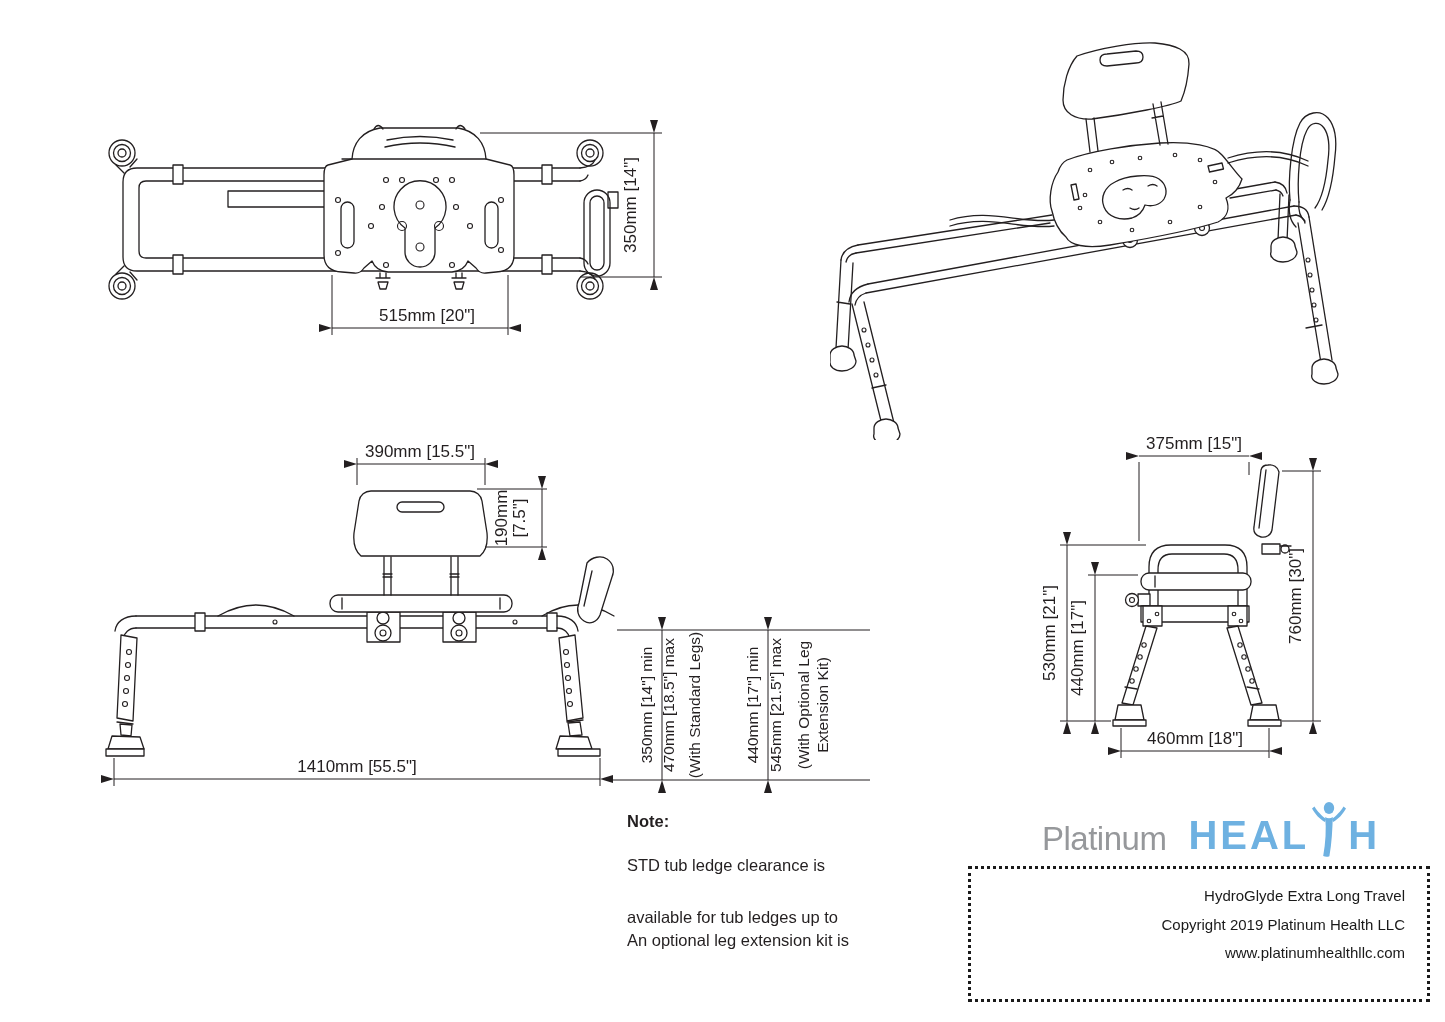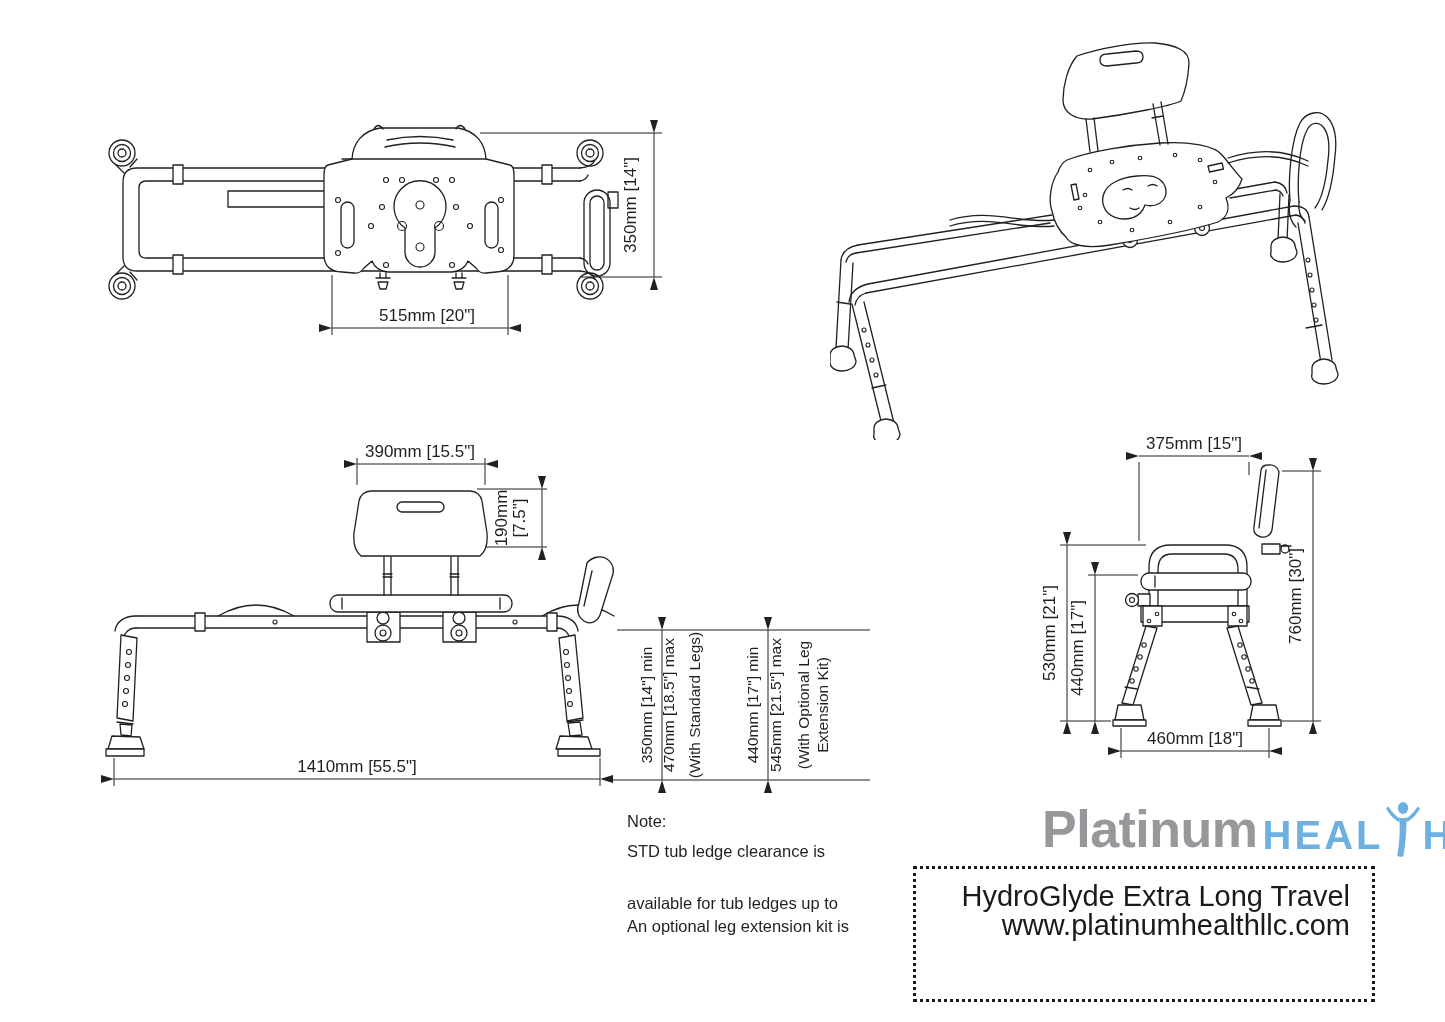--- a/index.html
+++ b/index.html
@@ -9,28 +9,28 @@
   svg{display:block;}
   svg .ln{fill:none;stroke:#231f20;stroke-width:1.3;stroke-linecap:round;stroke-linejoin:round;}
   svg .thin{fill:none;stroke:#231f20;stroke-width:1;}
   svg .wf{fill:#ffffff;stroke:#231f20;stroke-width:1.3;stroke-linejoin:round;}
   svg .wb{fill:#ffffff;stroke:none;}
   svg .dot{fill:none;stroke:#231f20;stroke-width:1.1;}
   svg text{font-family:"Liberation Sans",sans-serif;fill:#231f20;}
   .d17{font-size:17px;}
   .d16{font-size:15.5px;}
   .note{position:absolute;left:627px;top:810px;width:260px;font-size:16.5px;line-height:23px;}
-  .note .nt{font-weight:normal;margin-bottom:7px;}
+  .note .nt{font-weight:bold;margin-bottom:21px;}
   .note .gap{height:29px;}
-  .titleblock{position:absolute;left:913px;top:866px;width:462px;height:136px;box-sizing:border-box;
+  .titleblock{position:absolute;left:968px;top:866px;width:462px;height:136px;box-sizing:border-box;
               border:3px dotted #1a1a1a;text-align:right;padding:13px 22px 0 0;
-              font-size:29px;line-height:28.5px;color:#1a1a1a;}
+              font-size:15px;line-height:28.5px;color:#1a1a1a;}
   .logo{position:absolute;left:1042px;top:797px;height:58px;display:flex;align-items:flex-end;}
-  .logo .pl{font-size:52px;line-height:1;font-weight:700;color:#96989b;letter-spacing:-0.5px;}
-  .logo .hl{font-size:40px;line-height:1;font-weight:700;color:#6eb1e1;letter-spacing:3px;margin-left:5px;}
+  .logo .pl{font-size:33px;line-height:1;font-weight:400;color:#96989b;letter-spacing:-0.5px;}
+  .logo .hl{font-size:40px;line-height:1;font-weight:700;color:#6eb1e1;letter-spacing:3px;margin-left:22px;}
   .logo .hr{font-size:40px;line-height:1;font-weight:700;color:#6eb1e1;margin-left:1px;}
   .logo svg{margin:0 0 -2px 2px;}
 </style>
 </head>
 <body>
 
 <div class="canvas">
 
   <div class="view" style="left:80px;top:95px;">
   <svg width="600" height="260" viewBox="0 0 600 260">
@@ -402,16 +402,17 @@
         <path d="M15,18 C11,15 6,10 3.5,5.5 L1,7.5 C4,13 9,18.5 14,21 Z"></path>
         <path d="M21,18 C25,15 30,10 32.5,5.5 L35,7.5 C32,13 27,18.5 22,21 Z"></path>
         <path d="M14.2,16 C15.4,28 14.6,42 12.2,55 C14.2,56 16.6,56 18.4,55.2 C20.8,42 21.4,28 21.8,16 C19.4,17.6 16.6,17.6 14.2,16 Z"></path>
       </g>
     </svg>
     <span class="hr">H</span>
   </div>
 
   <div class="titleblock">
     <div>HydroGlyde Extra Long Travel</div>
+    <div>Copyright 2019 Platinum Health LLC</div>
     <div>www.platinumhealthllc.com</div>
   </div>
 
 </div>
 
 </body></html>

